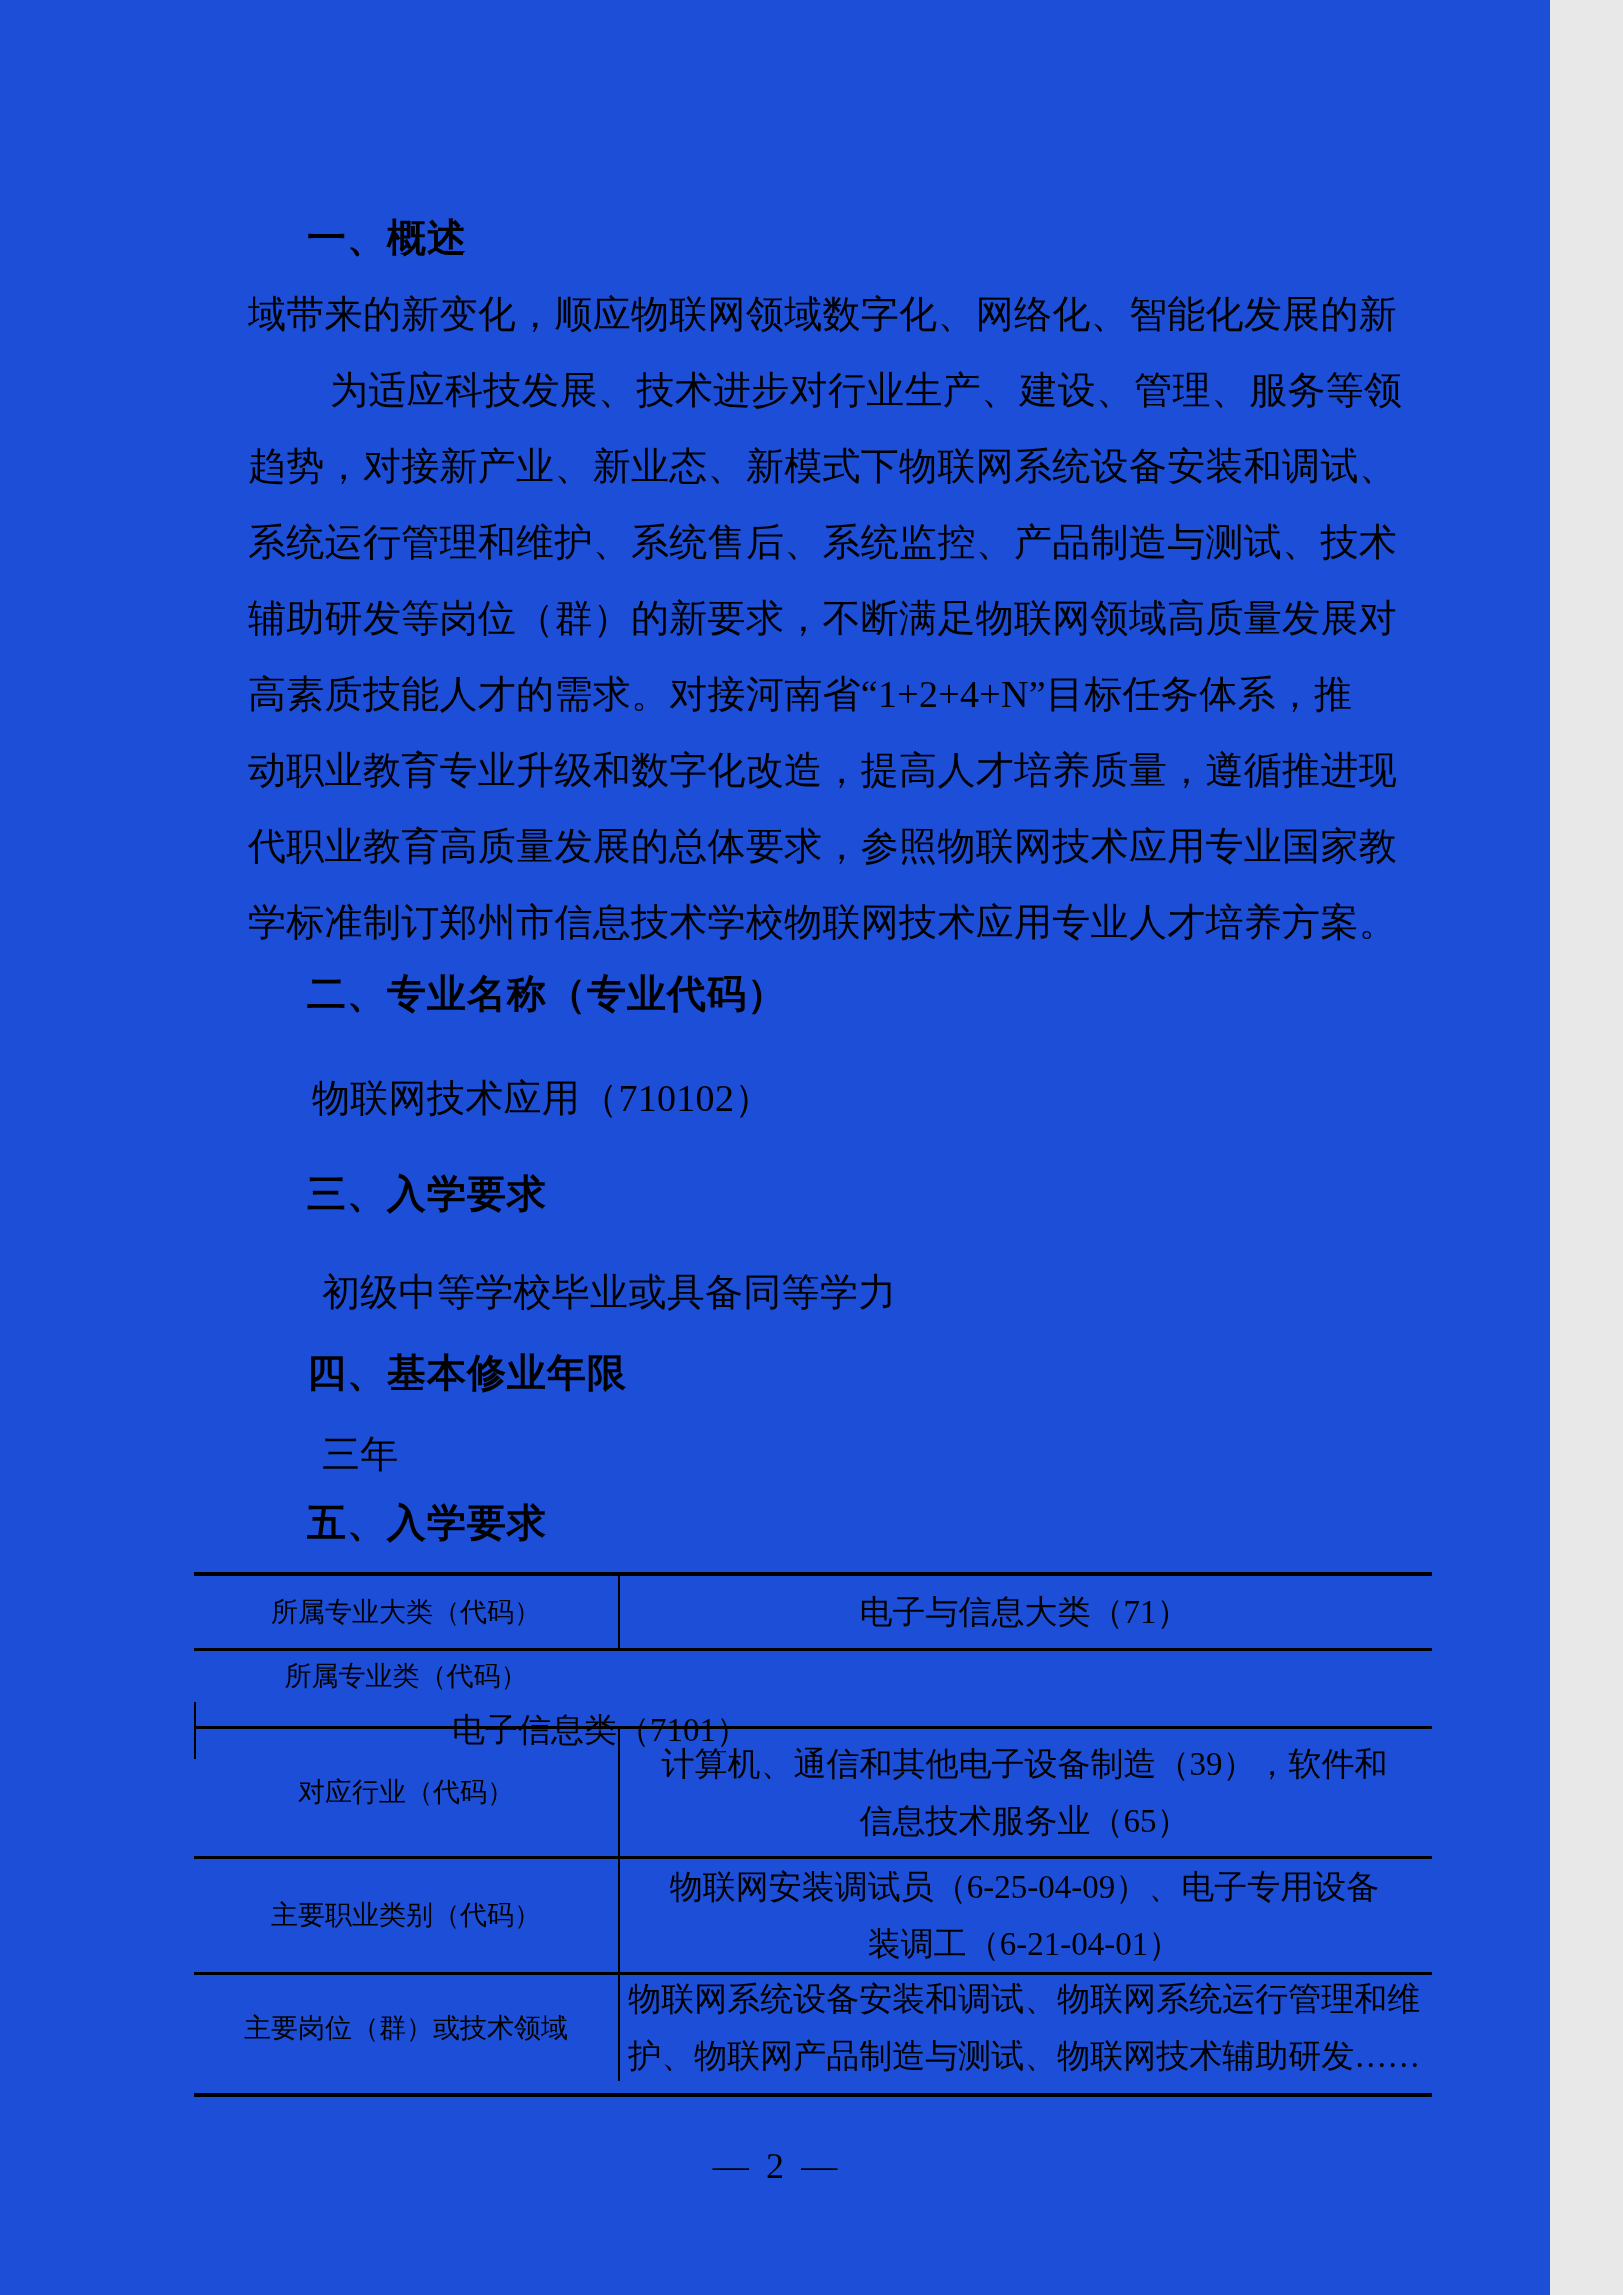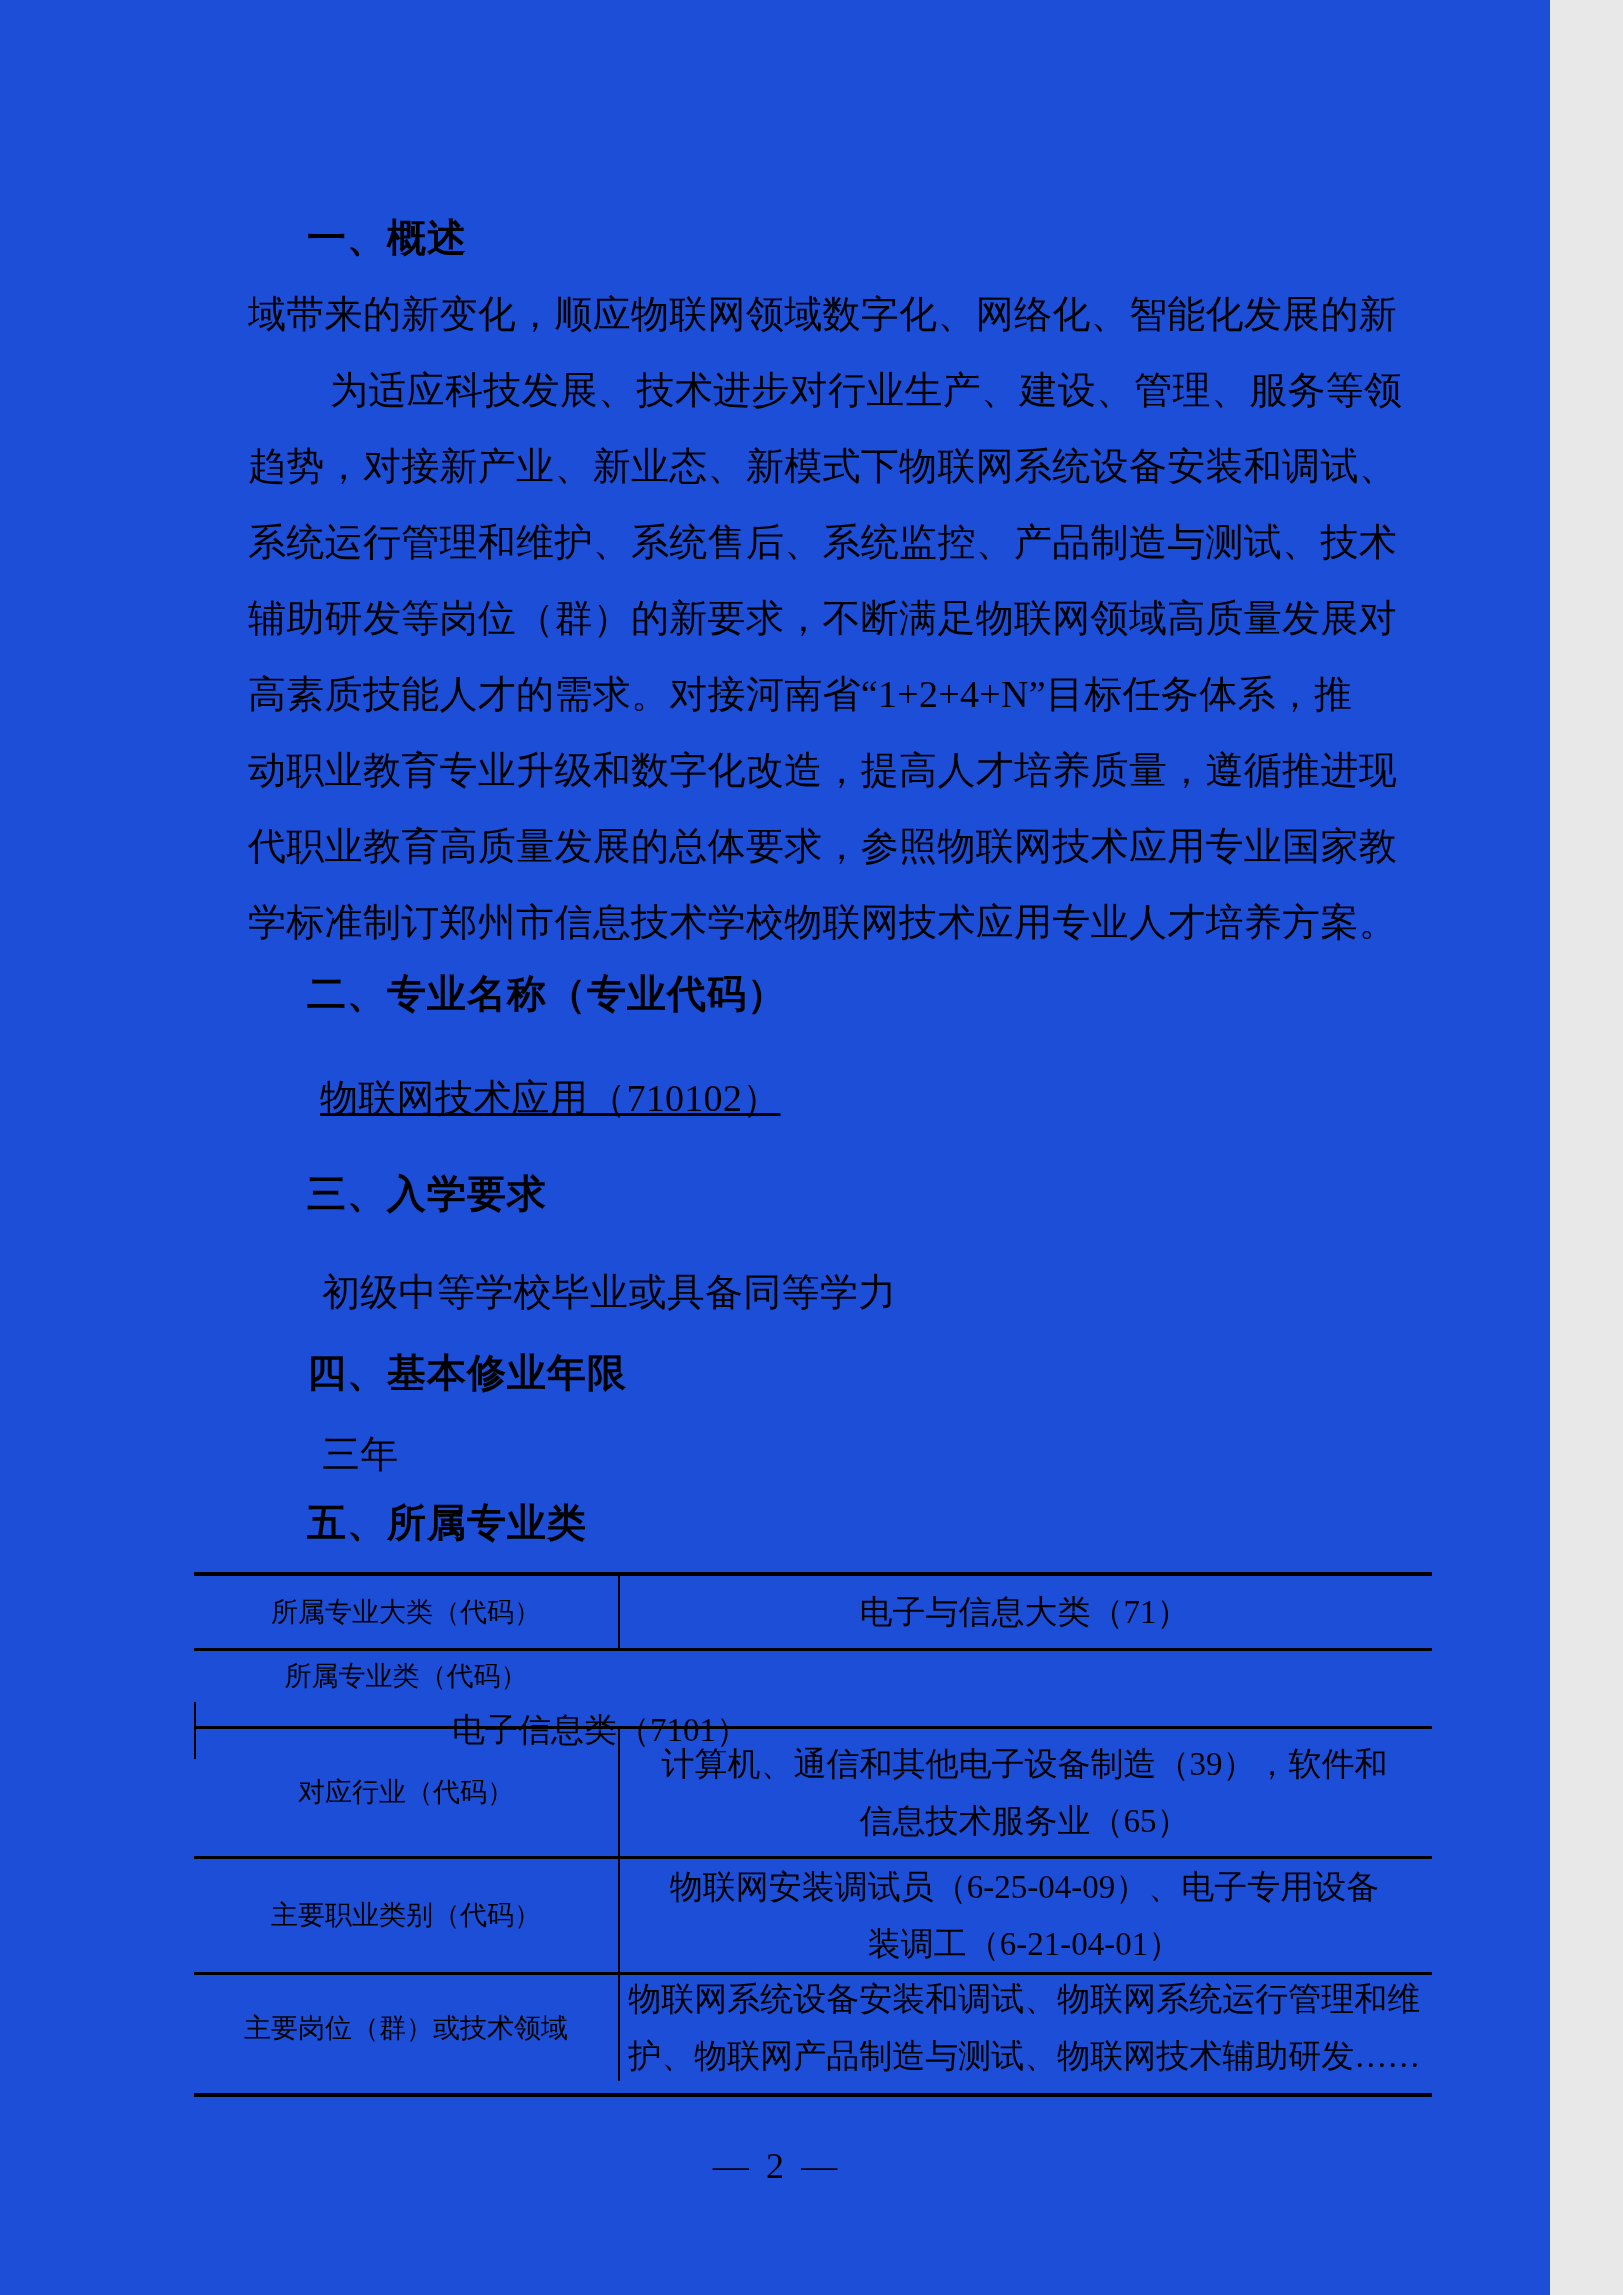--- a/index.html
+++ b/index.html
@@ -94,29 +94,29 @@
     <div class="pline">趋势，对接新产业、新业态、新模式下物联网系统设备安装和调试、</div>
     <div class="pline">系统运行管理和维护、系统售后、系统监控、产品制造与测试、技术</div>
     <div class="pline">辅助研发等岗位（群）的新要求，不断满足物联网领域高质量发展对</div>
     <div class="pline">高素质技能人才的需求。对接河南省“1+2+4+N”目标任务体系，推</div>
     <div class="pline">动职业教育专业升级和数字化改造，提高人才培养质量，遵循推进现</div>
     <div class="pline">代职业教育高质量发展的总体要求，参照物联网技术应用专业国家教</div>
     <div class="pline">学标准制订郑州市信息技术学校物联网技术应用专业人才培养方案。</div>
   </div>
 
   <div class="doc-heading" style="top:972px;">二、专业名称（专业代码）</div>
-  <div class="body-line" style="top:1075px; left:320px;text-decoration:underline;">物联网技术应用（710102）</div>
+  <div class="body-line" style="top:1075px; left:312px;">物联网技术应用（710102）</div>
 
   <div class="doc-heading" style="top:1172px;">三、入学要求</div>
   <div class="body-line" style="top:1269px; left:322px;">初级中等学校毕业或具备同等学力</div>
 
   <div class="doc-heading" style="top:1351px;">四、基本修业年限</div>
   <div class="body-line" style="top:1431px; left:322px;">三年</div>
 
-  <div class="doc-heading" style="top:1501px;">五、所属专业类</div>
+  <div class="doc-heading" style="top:1501px;">五、入学要求</div>
 
   <div class="career-table">
 
     <div class="trow sep r1">
       <div class="tlabel">所属专业大类（代码）</div>
       <div class="tvalue">
         <div class="vline">电子与信息大类（71）</div>
       </div>
     </div>
 

